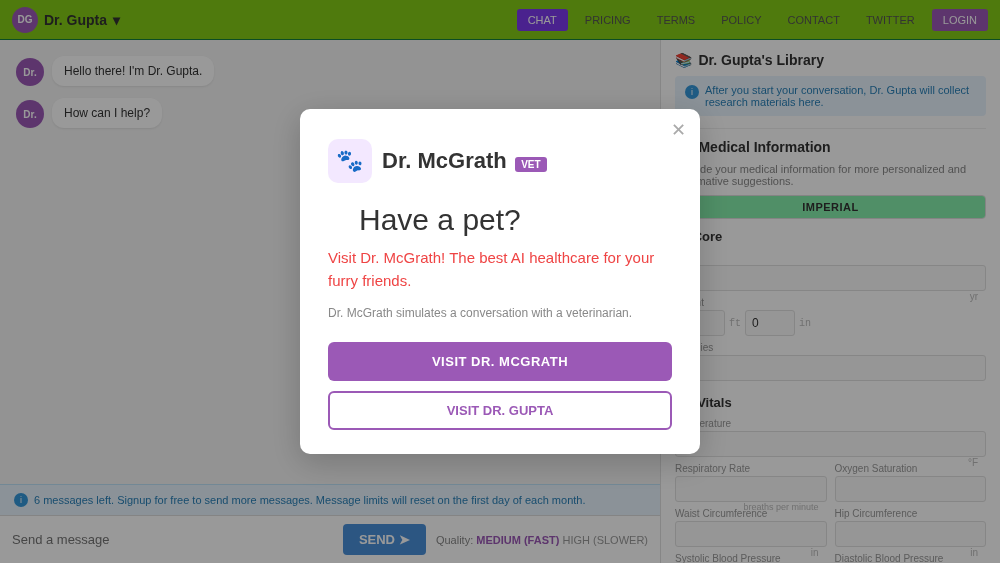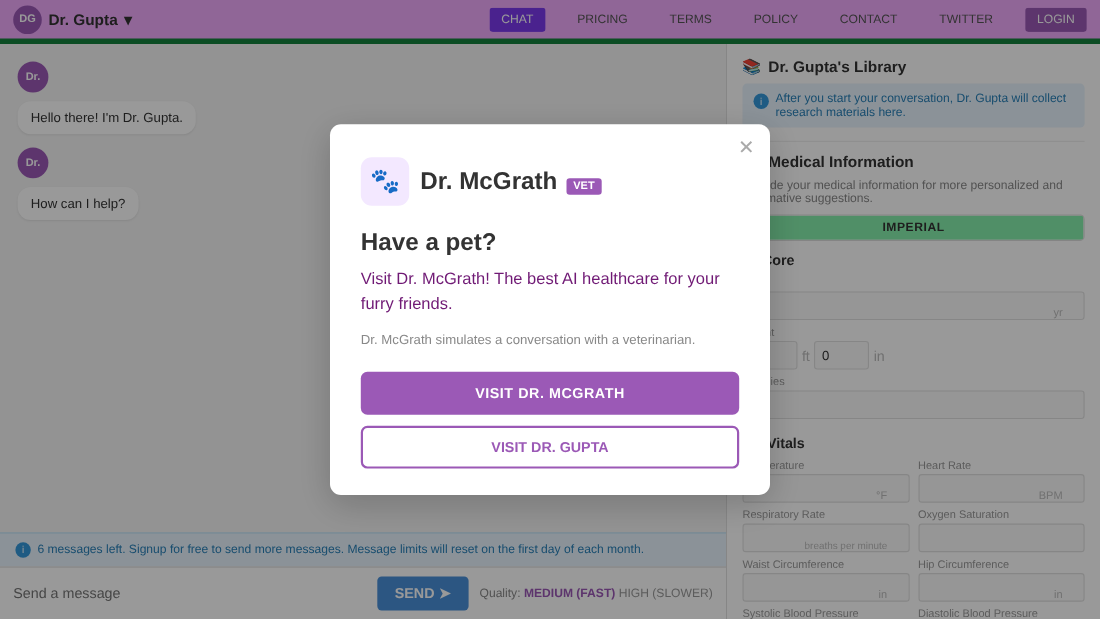--- a/index.html
+++ b/index.html
@@ -1,21 +1,21 @@
 <!DOCTYPE html>
 <html><head>
   <meta charset="utf-8">
   <style>
     * { box-sizing: border-box; margin: 0; padding: 0; }
     body { font-family: -apple-system, BlinkMacSystemFont, 'Segoe UI', sans-serif; background: #f0f0f0; width: 1000px; height: 563px; overflow: hidden; display: flex; flex-direction: column; }
 
     
     .navbar {
-      background: #f0abfc;
-      border-bottom: 5px solid #15803d;
+      background: #84cc16;
+      border-bottom: 1px solid #15803d;
       height: 40px;
       display: flex;
       align-items: center;
       justify-content: space-between;
       padding: 0 12px;
       flex-shrink: 0;
     }
     .navbar-brand {
       display: flex;
       align-items: center;
@@ -26,21 +26,21 @@
     }
     .navbar-brand .avatar-small {
       width: 26px; height: 26px;
       background: #9b59b6;
       border-radius: 50%;
       display: flex; align-items: center; justify-content: center;
       color: white; font-size: 10px; font-weight: bold;
     }
     .navbar-links {
       display: flex;
-      gap: 20px;
+      gap: 8px;
       align-items: center;
     }
     .navbar-links a {
       font-size: 11px;
       color: #555;
       text-decoration: none;
       padding: 4px 8px;
       border: 1px solid transparent;
       border-radius: 3px;
       cursor: pointer;
@@ -78,23 +78,22 @@
       flex: 1;
       padding: 16px;
       overflow-y: auto;
       display: flex;
       flex-direction: column;
       gap: 12px;
     }
 
     .chat-msg {
       display: flex;
-      align-items: flex-start;
+      align-items: flex-end;
       gap: 8px;
-      flex-direction: column;
     }
 
     .chat-avatar {
       width: 28px; height: 28px;
       background: #9b59b6;
       border-radius: 50%;
       display: flex; align-items: center; justify-content: center;
       color: white; font-size: 10px; font-weight: bold;
       flex-shrink: 0;
     }
@@ -270,44 +269,45 @@
       border: 1px solid #e0e0e0;
       border-radius: 3px;
       padding: 5px 8px;
       font-size: 12px;
       color: #333;
       outline: none;
       background: #fafafa;
     }
     .input-suffix {
       position: absolute;
-      right: 20px;
+      right: 8px;
       top: 50%;
       transform: translateY(-50%);
       font-size: 10px;
       color: #bbb;
       pointer-events: none;
-      margin-top: 13px;
+      margin-top: 24px;
     }
     .input-row-inline {
       display: flex;
       align-items: center;
       gap: 4px;
     }
     .input-row-inline input {
       border: 1px solid #e0e0e0;
       border-radius: 3px;
       padding: 5px 6px;
       font-size: 12px;
       outline: none;
       background: #fafafa;
     }
     .input-row-inline span {
-      font-size: 13px;
+      font-size: 10px;
       color: #bbb;
+      font-family: Liberation Mono, monospace;
     }
 
     
     .modal-overlay {
       position: fixed;
       top: 0; left: 0; right: 0; bottom: 0;
       background: rgba(0,0,0,0.4);
       display: flex;
       align-items: center;
       justify-content: center;
@@ -352,28 +352,29 @@
     .vet-badge {
       background: #9b59b6;
       color: white;
       font-size: 10px;
       font-weight: 700;
       padding: 2px 6px;
       border-radius: 3px;
       margin-left: 4px;
     }
     .modal-title {
-      font-size: 22px;
-      font-weight: 700;
+      font-size: 30px;
+      font-weight: 400;
       color: #333;
       margin-bottom: 10px;
+      margin-left: 31px;
     }
     .modal-desc {
       font-size: 15px;
-      color: #701a75;
+      color: #ef4444;
       margin-bottom: 14px;
       line-height: 1.5;
     }
     .modal-sub {
       font-size: 12px;
       color: #888;
       margin-bottom: 22px;
     }
     .modal-btn-primary {
       width: 100%;
@@ -531,25 +532,20 @@
         <span class="icon">➕</span>
         <span>Vitals</span>
       </div>
 
       <div class="form-row">
         <div class="form-field" style="position:relative;">
           <label>Temperature</label>
           <input type="text" style="">
           <span class="input-suffix">°F</span>
         </div>
-        <div class="form-field" style="position:relative;">
-          <label>Heart Rate</label>
-          <input type="text" style="">
-          <span class="input-suffix">BPM</span>
-        </div>
       </div>
 
       <div class="form-row">
         <div class="form-field" style="position:relative;">
           <label>Respiratory Rate</label>
           <input type="text" style="">
           <span class="input-suffix" style="font-size:9px;">breaths per minute</span>
         </div>
         <div class="form-field">
           <label>Oxygen Saturation</label>

